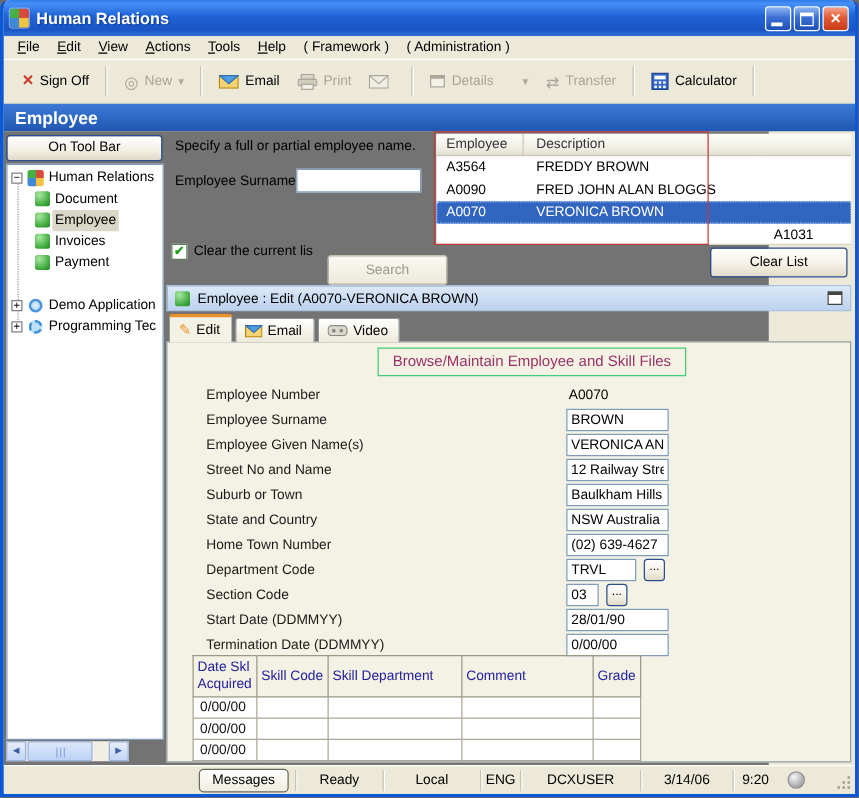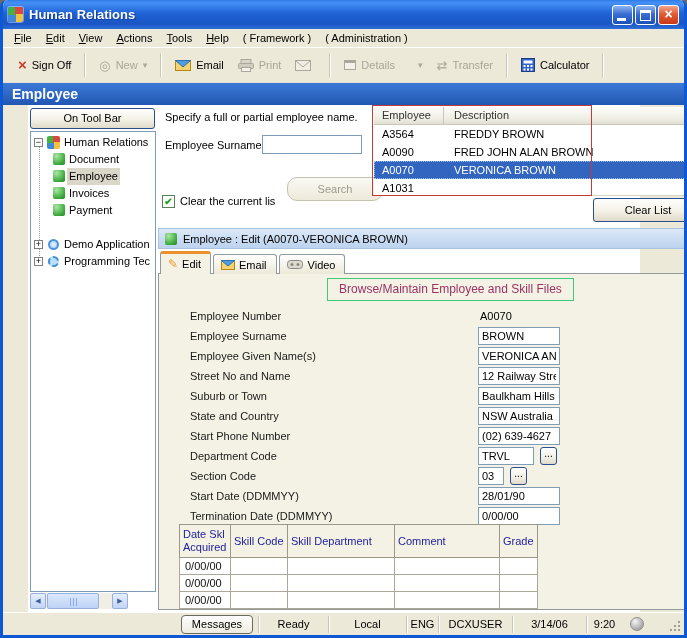--- a/index.html
+++ b/index.html
@@ -39,21 +39,21 @@
   .icon-transfer{color:#ABA79A;font-size:13px;line-height:13px;}
   .drop{font-size:9px;color:#5A584E;}
   .tbtn.disabled .drop{color:#ABA79A;}
   .icon-details{width:12px;height:10px;border:1px solid #ABA79A;border-top:3px solid #ABA79A;background:#F4F2E8;}
 
   
   .band{position:absolute;left:0;top:83px;width:681px;height:22px;color:#fff;font-weight:bold;font-size:14px;
     line-height:22px;padding-left:9px;background:linear-gradient(180deg,#3C7AD6,#2057B2);}
 
   
-  .main{position:absolute;left:0;top:105px;width:612px;height:507px;background:#ffffff;margin-left:25px;}
+  .main{position:absolute;left:0;top:105px;width:612px;height:507px;background:#737373;}
   .abs{position:absolute;}
 
   .xp-btn{border:1px solid #2B4F8E;border-radius:3px;text-align:center;color:#000;
     background:linear-gradient(180deg,#FEFEFE,#F4F1E6 55%,#E0DAC8);font-family:"Liberation Sans",sans-serif;font-size:11px;}
   .xp-btn.disabled{border-color:#C6C1B0;color:#9D9A8D;background:linear-gradient(180deg,#F9F8F3,#EDEADB);}
 
   
   .ontoolbar{left:2px;top:3px;width:125px;height:21px;line-height:19px;}
   .tree{left:2px;top:26px;width:126px;height:461px;background:#fff;border:1px solid #7F9DB9;overflow:hidden;}
   .titem{position:absolute;left:0;width:126px;height:17px;line-height:17px;white-space:nowrap;}
@@ -80,30 +80,30 @@
 
   
   .instruction{left:137px;top:6px;}
   .surname-label{left:137px;top:34px;}
   .xp-input{height:19px;border:1px solid #7F9DB9;background:#fff;color:#000;padding:0 3px;
     font-family:"Liberation Sans",sans-serif;font-size:11px;}
   .surname-input{left:234px;top:30px;width:100px;}
   .cbx{left:134px;top:90px;width:13px;height:13px;border:1px solid #5B7E5B;background:#fff;text-align:center;
     font-size:10px;line-height:12px;color:#1FA51F;font-weight:bold;}
   .cbx-label{left:152px;top:90px;}
-  .search-btn{left:259px;top:72px;width:96px;height:24px;border-radius:10px;}
+  .search-btn{left:259px;top:99px;width:96px;height:24px;}
   .clear-btn{left:565px;top:93px;width:110px;height:24px;}
 
   
   .elist{left:346px;top:2px;width:332px;height:89px;background:#fff;overflow:hidden;border-bottom:1px solid #D8D4C4;}
   .elist-header{height:18px;display:flex;color:#333;
     background:linear-gradient(180deg,#FDFDFB,#EFEDE3 70%,#E2DFD2);border-bottom:1px solid #CBC7B8;}
   .ehc1{width:70px;padding:2px 0 0 8px;border-right:1px solid #CBC7B8;}
   .ehc2{flex:1;padding:2px 0 0 10px;}
-  .erow{height:18px;display:flex;}
+  .erow{height:18px;display:flex;justify-content:flex-end;}
   .erow .c1{width:70px;padding-left:8px;line-height:18px;}
   .erow .c2{flex:1;padding-left:10px;line-height:18px;}
   .erow.selected{background:#3265C0;color:#fff;outline:1px dotted #9FC2F0;outline-offset:-1px;}
   .redbox{left:344px;top:0;width:220px;height:91px;border:1px solid #C63A36;pointer-events:none;}
 
   
   .detail{left:130px;top:123px;width:548px;height:382px;}
   .dheader{position:absolute;left:0;top:0;width:548px;height:21px;display:flex;align-items:center;gap:6px;
     padding:0 6px;background:linear-gradient(180deg,#DCE9F8,#BCD2EE);border:1px solid #A9C2E0;}
   .dpuzzle{width:12px;height:12px;border-radius:2px;
@@ -293,21 +293,21 @@
       <div class="elist-header">
         <div class="ehc1">Employee</div>
         <div class="ehc2">Description</div>
       </div>
       <div class="erow">
         <div class="c1">A3564</div>
         <div class="c2">FREDDY BROWN</div>
       </div>
       <div class="erow">
         <div class="c1">A0090</div>
-        <div class="c2">FRED JOHN ALAN BROWN</div>
+        <div class="c2">FRED JOHN ALAN BLOGGS</div>
       </div>
       <div class="erow selected">
         <div class="c1">A0070</div>
         <div class="c2">VERONICA BROWN</div>
       </div>
       <div class="erow">
         <div class="c1">A1031</div>
       </div>
     </div>
     <div class="abs redbox"></div>
@@ -361,21 +361,21 @@
         </div>
         <div class="frow" style="top:113px">
           <span class="flabel">Suburb or Town</span>
           <input class="fval xp-input fi w82" value="Baulkham Hills" style="">
         </div>
         <div class="frow" style="top:133px">
           <span class="flabel">State and Country</span>
           <input class="fval xp-input fi w82" value="NSW Australia" style="">
         </div>
         <div class="frow" style="top:153px">
-          <span class="flabel">Start Phone Number</span>
+          <span class="flabel">Home Town Number</span>
           <input class="fval xp-input fi w82" value="(02) 639-4627" style="">
         </div>
         <div class="frow" style="top:173px">
           <span class="flabel">Department Code</span>
           <input class="fval xp-input fi w56" value="TRVL" style="">
           <span class="lookup xp-btn" style="left:350px">...</span>
         </div>
         <div class="frow" style="top:193px">
           <span class="flabel">Section Code</span>
           <input class="fval xp-input fi w26" value="03" style="">
@@ -426,20 +426,20 @@
         </div>
       </div>
     </div>
   </div>
 
   <div class="statusbar">
     <div class="msgbtn">Messages</div>
     <div class="scell" style="width:70px">Ready</div>
     <div class="scell" style="width:78px">Local</div>
     <div class="scell" style="width:32px">ENG</div>
-    <div class="scell" style="width:74px">DCXUSER</div>
+    <div class="scell" style="width:96px">DCXUSER</div>
     <div class="scell" style="width:74px">3/14/06</div>
     <div class="scell" style="width:36px">9:20</div>
     <div class="scircle"></div>
     <div class="grip"></div>
   </div>
 
 </div>
 
 </body></html>

